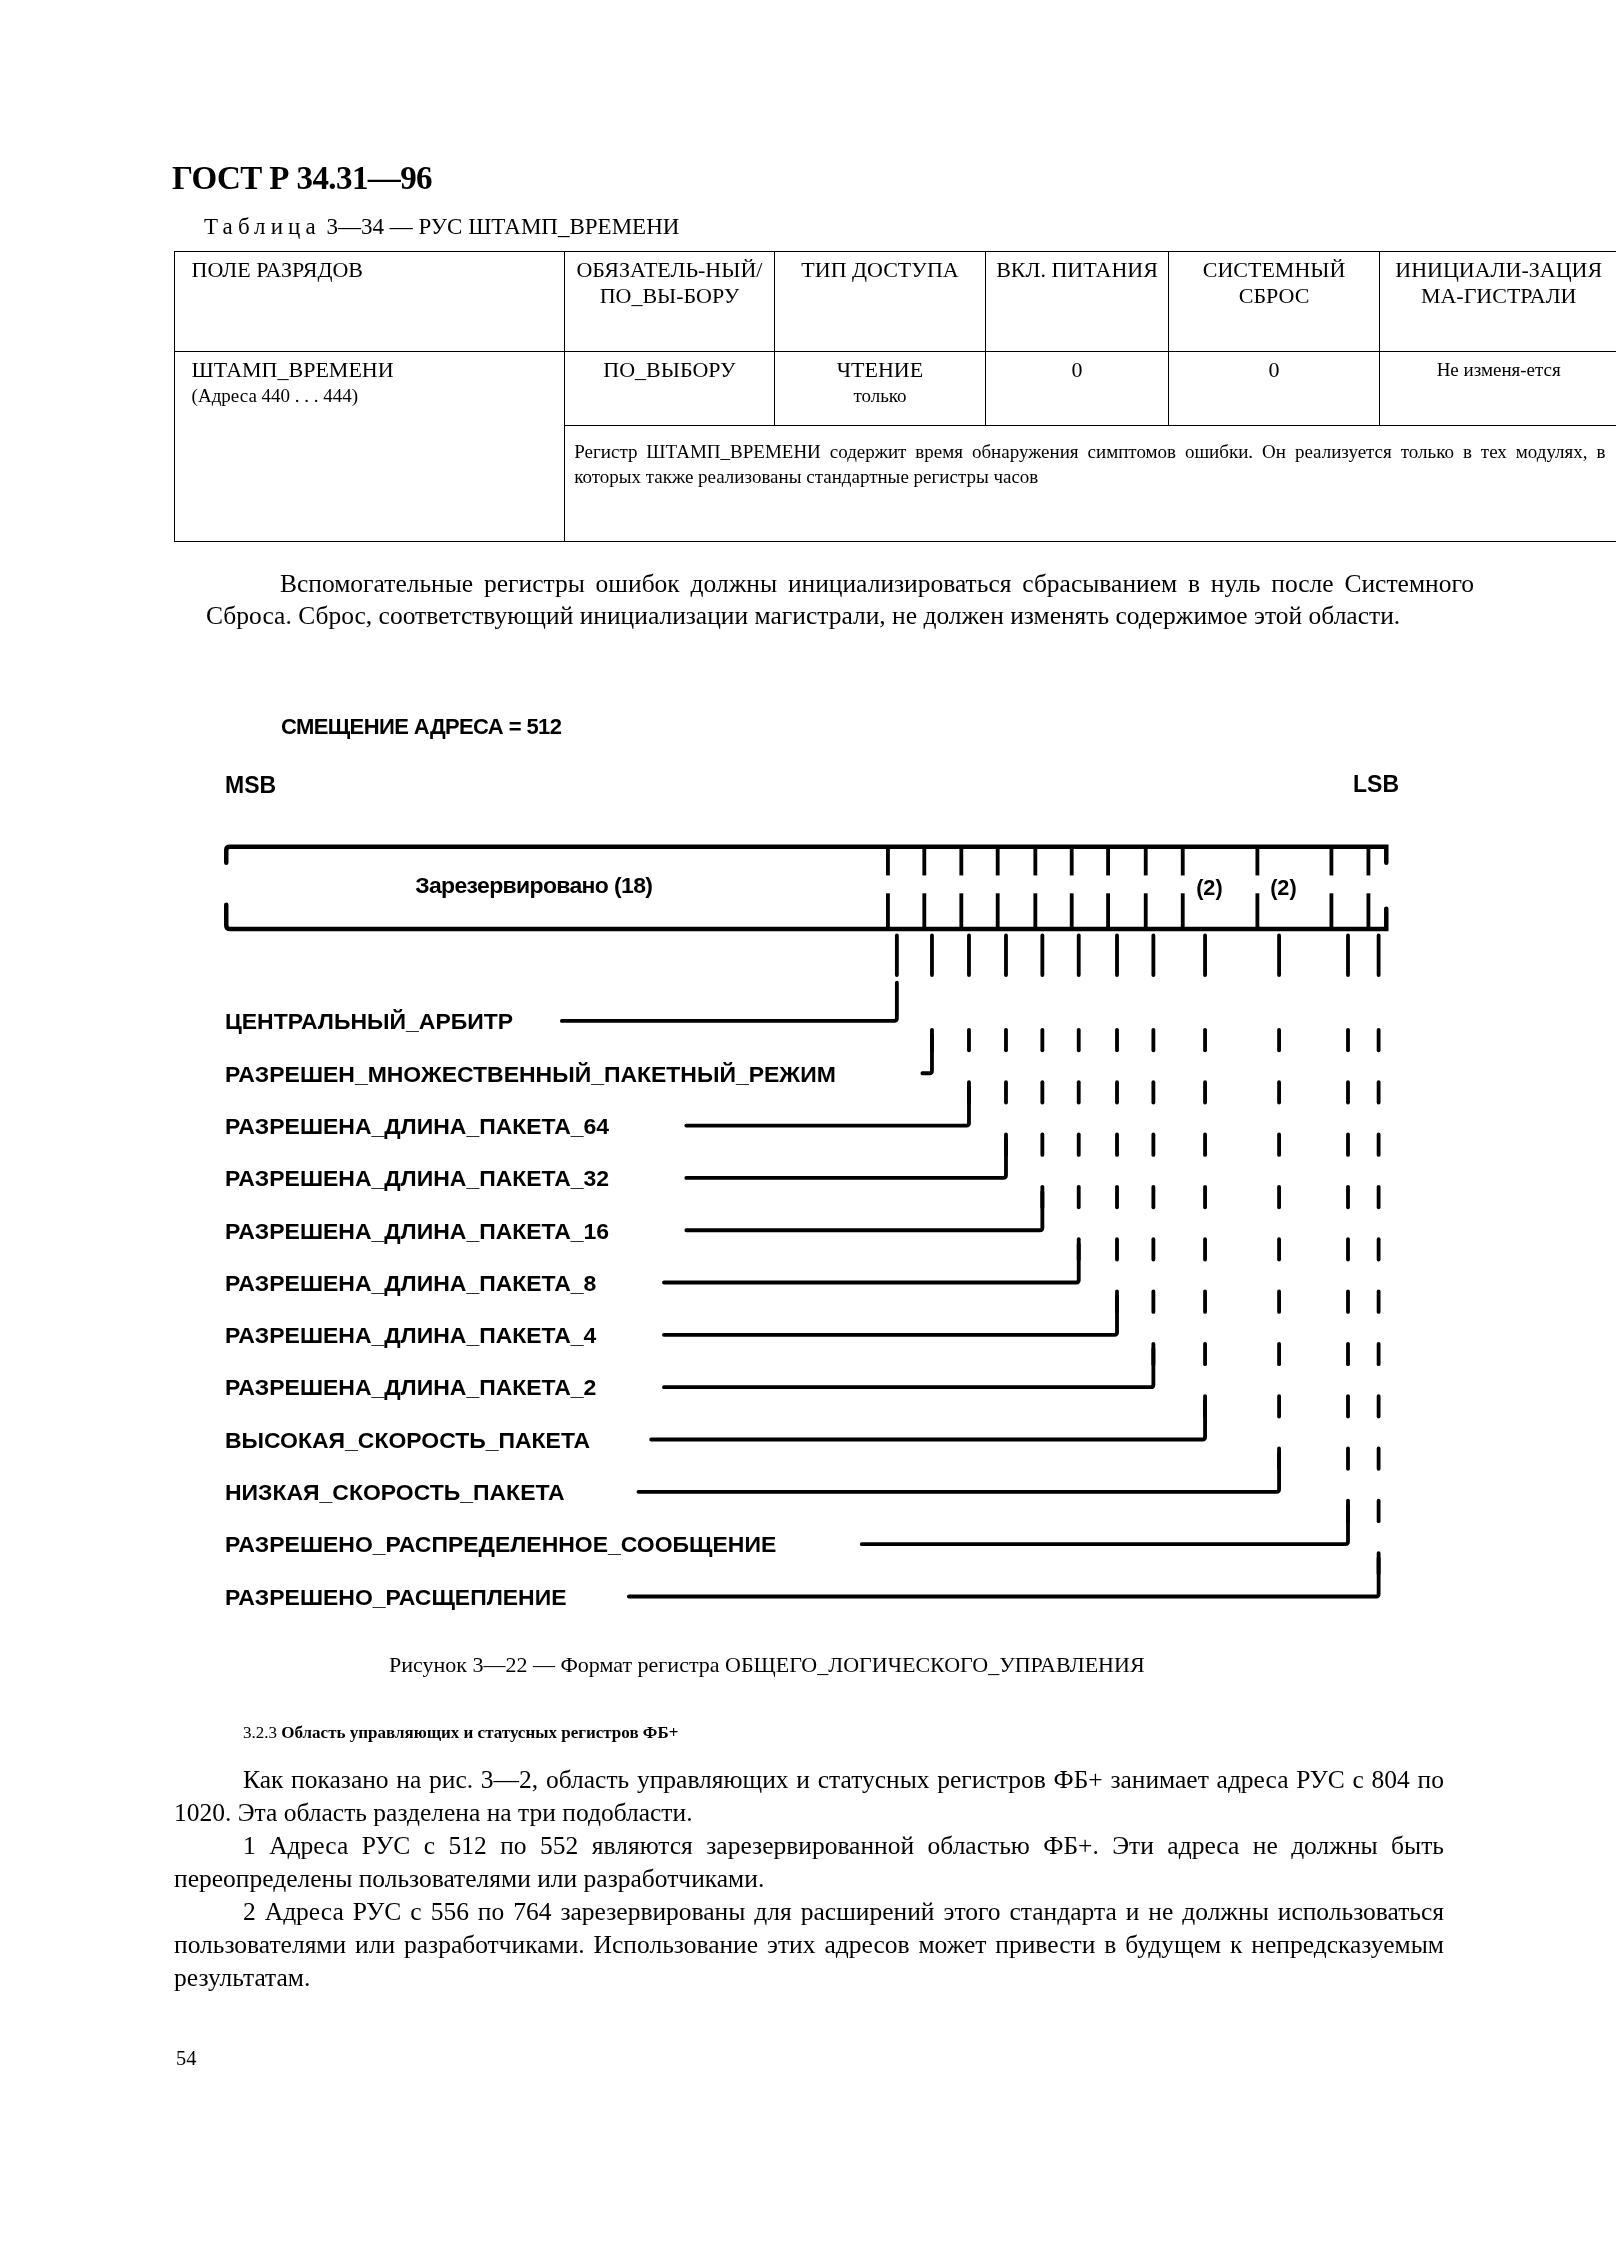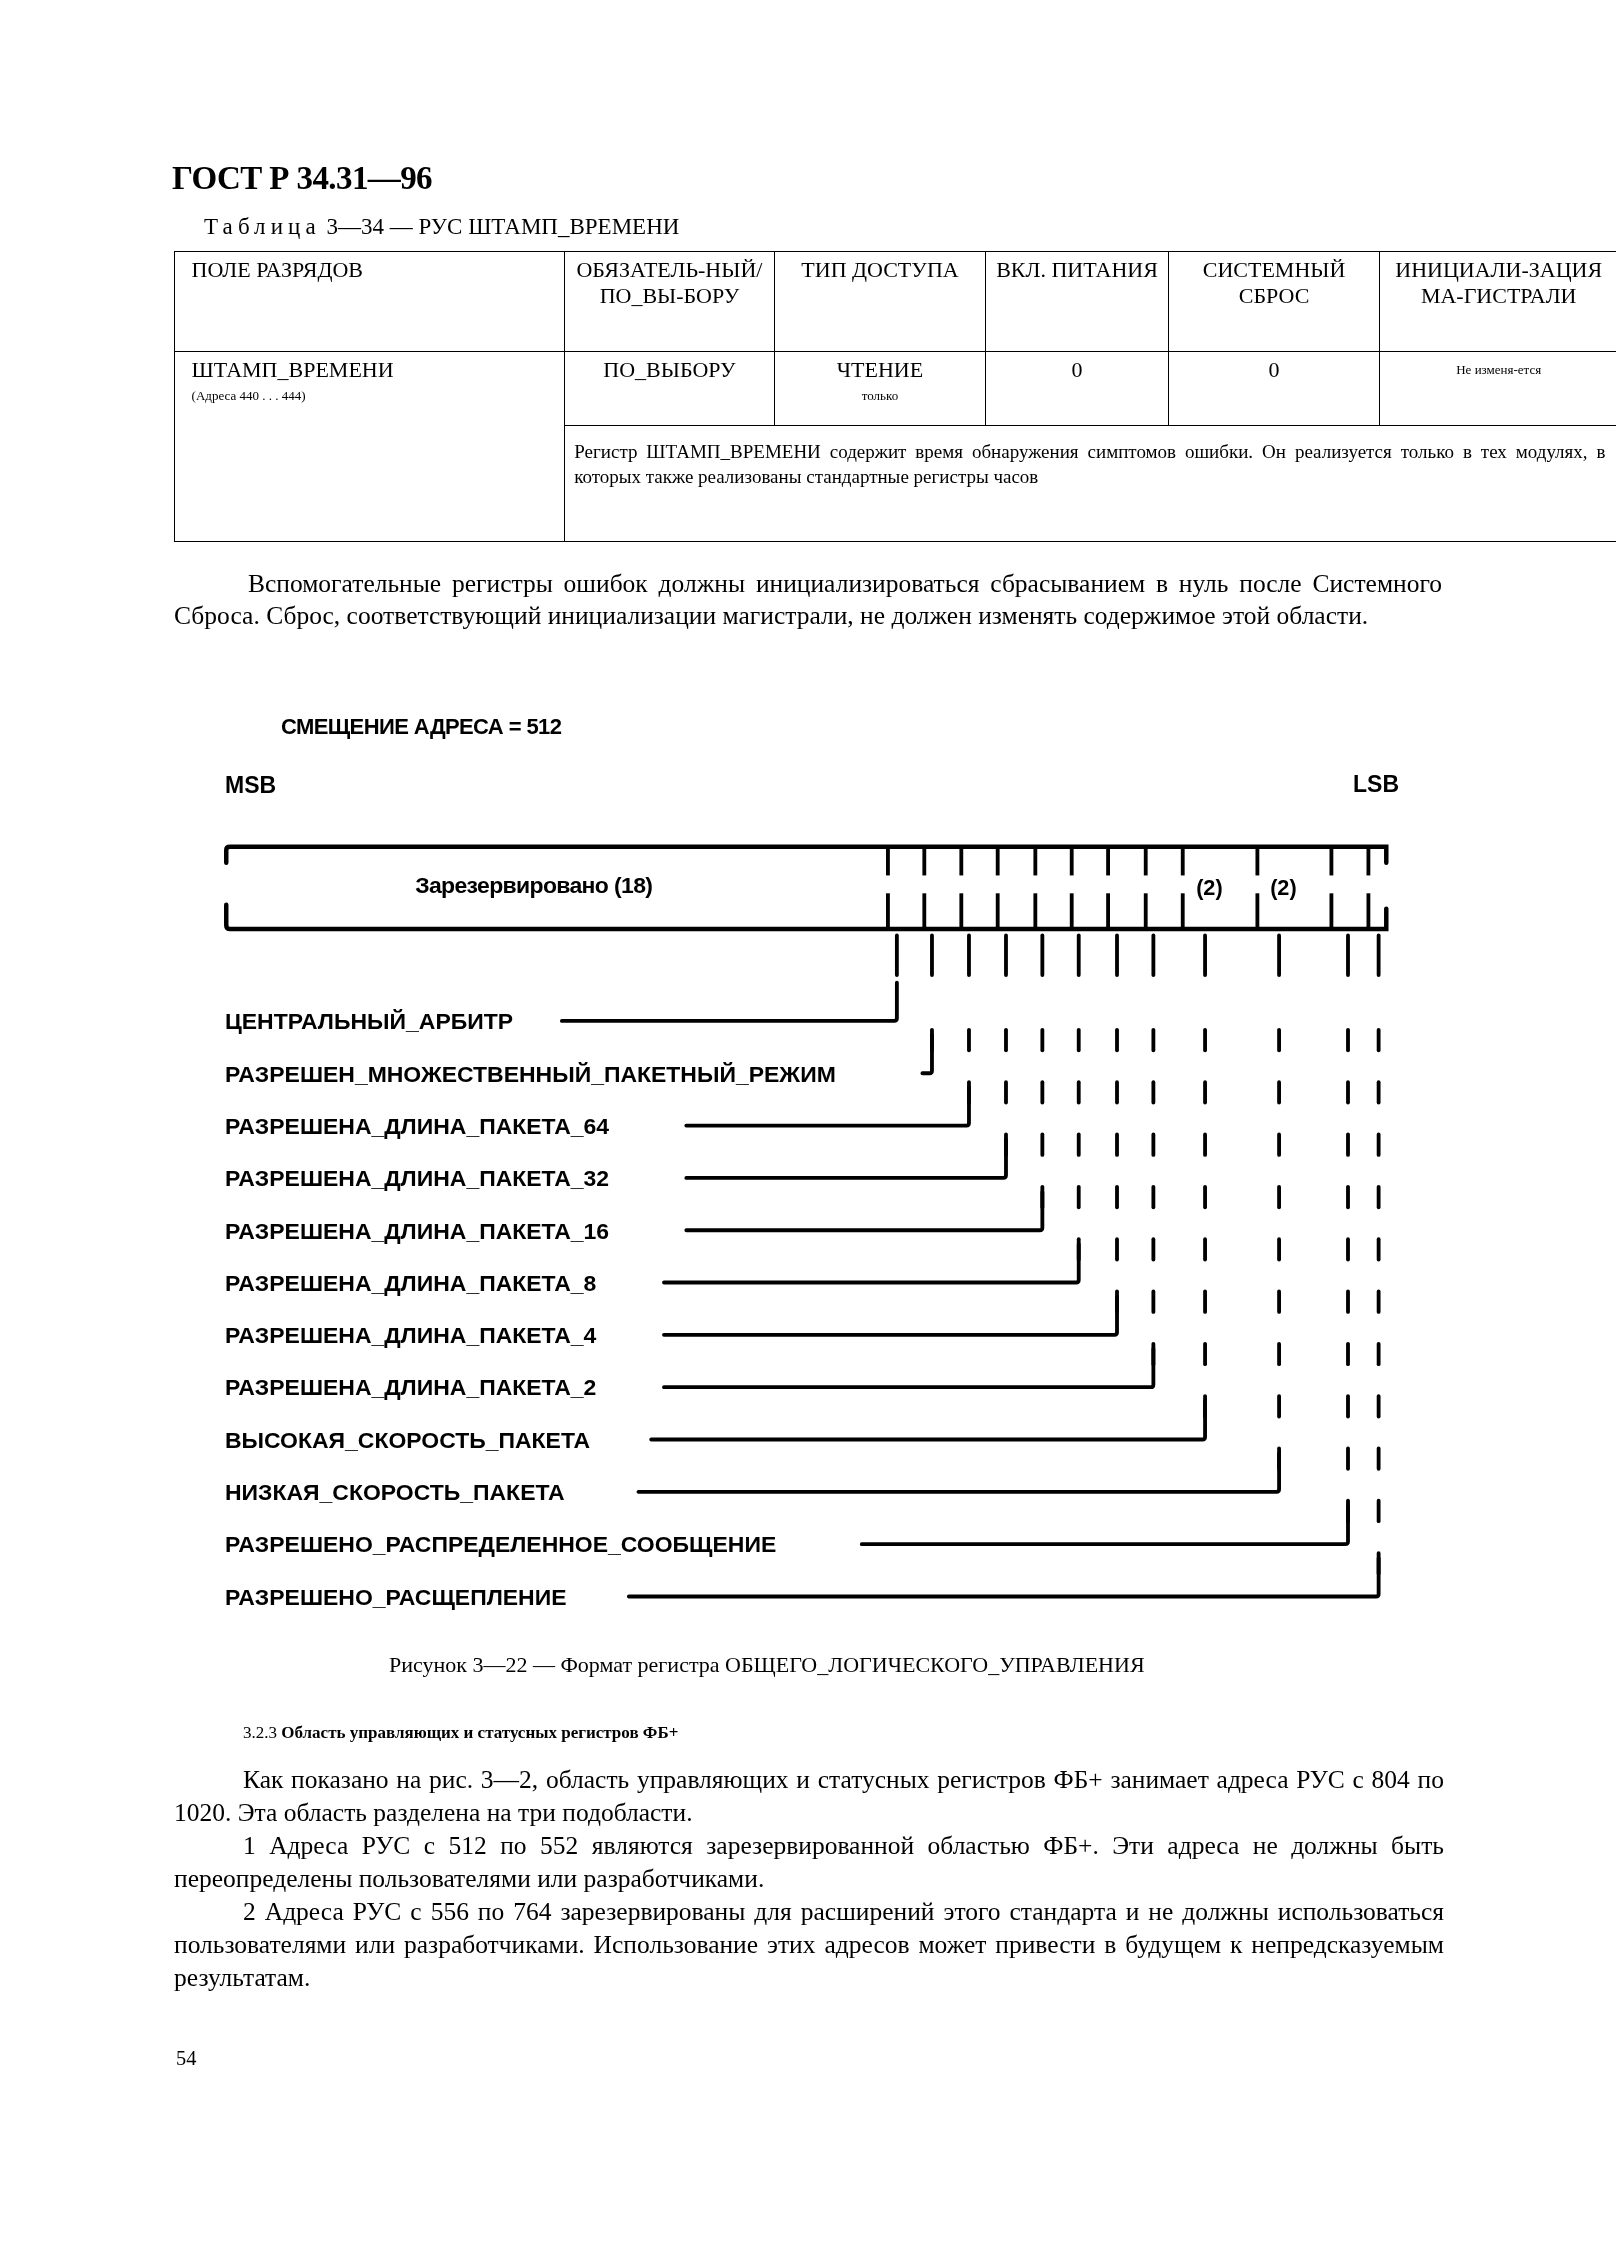--- a/index.html
+++ b/index.html
@@ -9,23 +9,23 @@
   .table-caption { left:174px; top:214px; font-size:23px;margin-left:30px; }
   .table-caption .spaced { letter-spacing:5.1px; }
   .spec-table { position:absolute; left:174px; top:251px; width:1444px; border-collapse:collapse; font-size:22px; }
   .spec-table td { border:1.9px solid #000; vertical-align:top; padding:0; }
   .spec-table .hdr td { height:94px; }
   .spec-table .row td { height:68px; }
   .spec-table .note td { height:102px; }
   .c-field { width:329px; padding-left:16.6px !important; }
   .cell-center { text-align:center; line-height:25.5px; padding-top:5.1px !important; }
   .cell-left { text-align:left; line-height:25.5px; padding-top:5.1px !important; padding-left:16.6px !important; }
-  .small { font-size:13px; }
+  .small { font-size:19px; }
   .note-text { font-size:19px; text-align:justify; line-height:25.5px; padding:12.8px 11.5px 0 9px !important; }
-  .para { font-size:25.5px; line-height:32px; text-align:justify; }
+  .para { font-size:25.5px; line-height:32px; text-align:justify;margin-left:32px; }
   .p1 { left:174px; top:568px; width:1268px; text-indent:74px; }
   .diagram-font { font-family:"Liberation Sans","DejaVu Sans",sans-serif; font-weight:bold; }
   .offset-label { left:281px; top:714px; font-size:22px; letter-spacing:-0.6px; }
   .msb { left:225px; top:772px; font-size:23px; }
   .lsb { left:1353px; top:771px; font-size:23px; }
   svg.diagram { position:absolute; left:0; top:0; }
   .reg-label { font-size:36px; letter-spacing:-1px; }
   .figure-caption { left:389px; top:1652px; font-size:22px; }
   .sec-heading { left:243px; top:1723px; font-size:17px; }
   .sec-heading b { font-weight:bold; }

